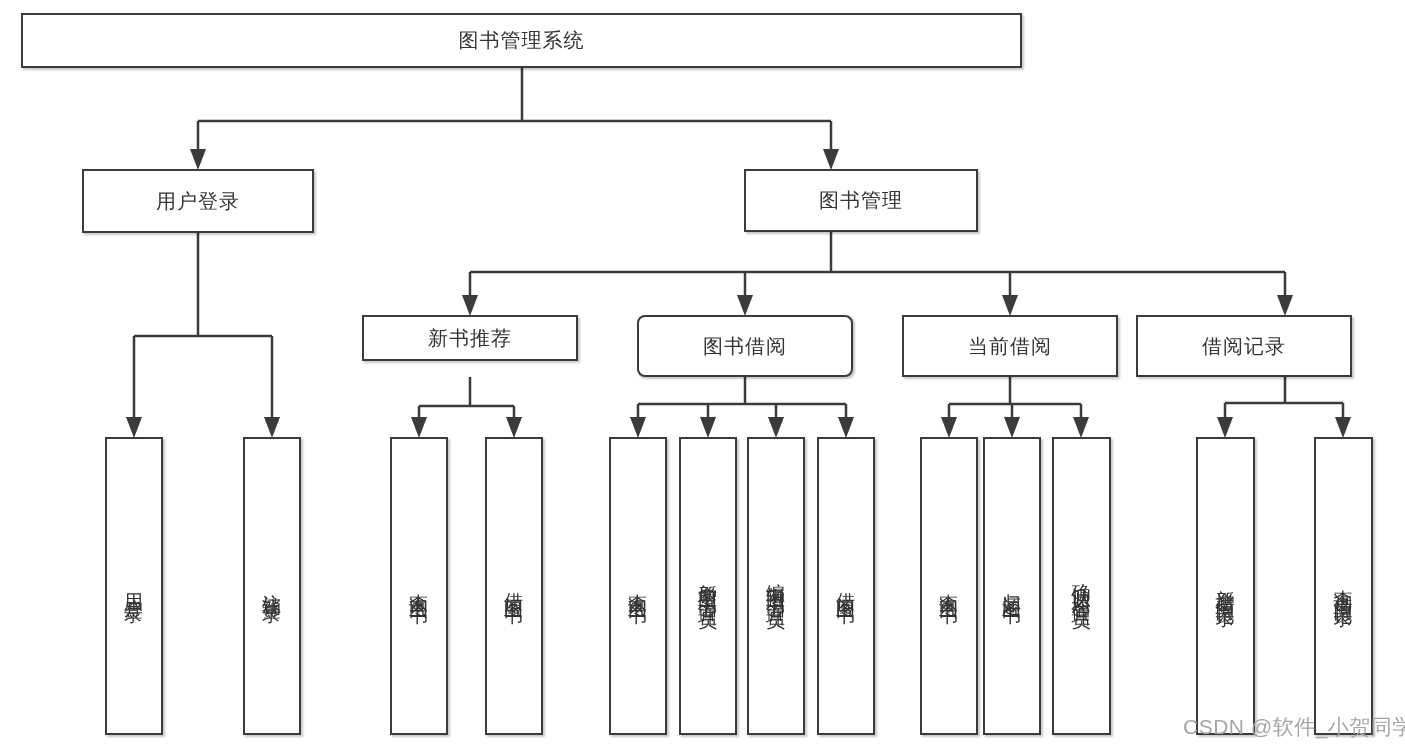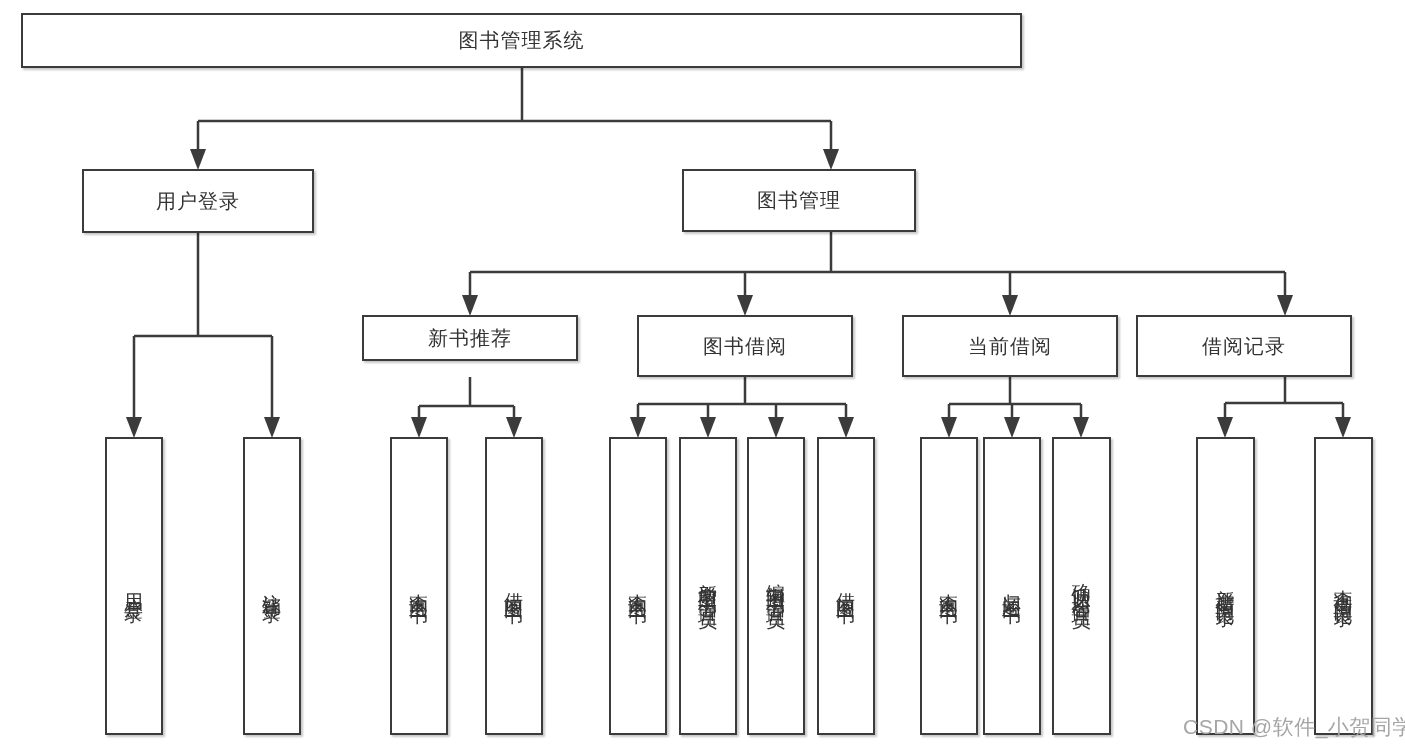--- a/index.html
+++ b/index.html
@@ -102,24 +102,24 @@
     <g>
       <path class="edge" d="M1285 377 V403 M1225 403 H1343 M1225 403 V420 M1343 403 V420"></path>
       <polygon class="arrowhead" points="1217,417 1233,417 1225,438"></polygon>
       <polygon class="arrowhead" points="1335,417 1351,417 1343,438"></polygon>
     </g>
   </svg>
 
   <div class="node h-node" style="left:21px; top:13px; width:1001px; height:55px;">图书管理系统</div>
 
   <div class="node h-node" style="left:82px; top:169px; width:232px; height:64px;">用户登录</div>
-  <div class="node h-node" style="left:682px; top:169px; width:234px; height:63px;">图书管理</div>
+  <div class="node h-node" style="left:744px; top:169px; width:234px; height:63px;">图书管理</div>
 
   <div class="node h-node" style="left:362px; top:315px; width:216px; height:46px;">新书推荐</div>
-  <div class="node h-node" style="left:637px; top:315px; width:216px; height:62px;">图书借阅</div>
+  <div class="node h-node" style="left:637px; top:315px; width:216px; height:62px;border-radius:8px;">图书借阅</div>
   <div class="node h-node" style="left:902px; top:315px; width:216px; height:62px;text-align:center;">当前借阅</div>
   <div class="node h-node" style="left:1136px; top:315px; width:216px; height:62px;">借阅记录</div>
 
   <div class="node v-node" style="left:105px; top:437px; width:58px; height:298px;">用户登录</div>
   <div class="node v-node" style="left:243px; top:437px; width:58px; height:298px;">注销登录</div>
 
   <div class="node v-node" style="left:390px; top:437px; width:58px; height:298px;">查询图书</div>
   <div class="node v-node" style="left:485px; top:437px; width:58px; height:298px;">借阅图书</div>
 
   <div class="node v-node" style="left:609px; top:437px; width:58px; height:298px;">查询图书</div>

